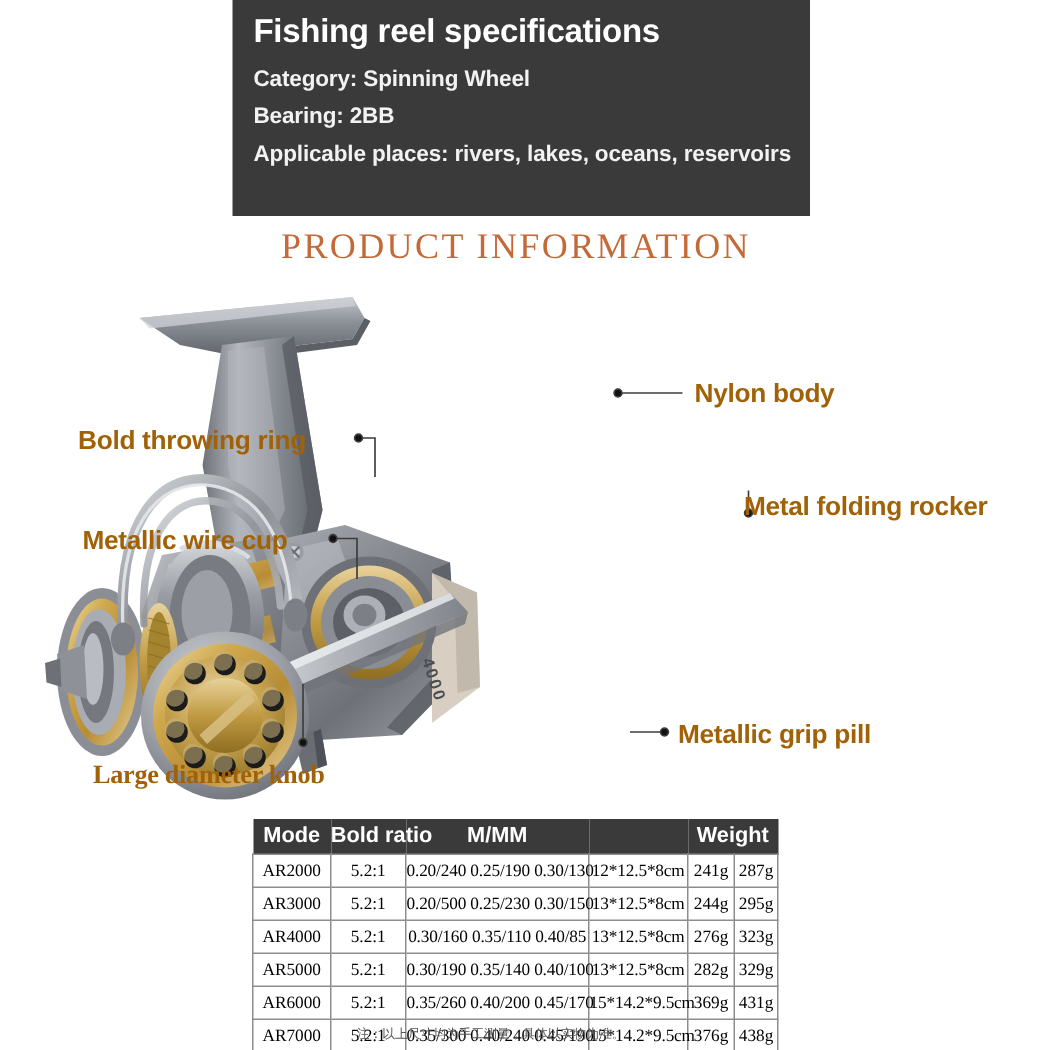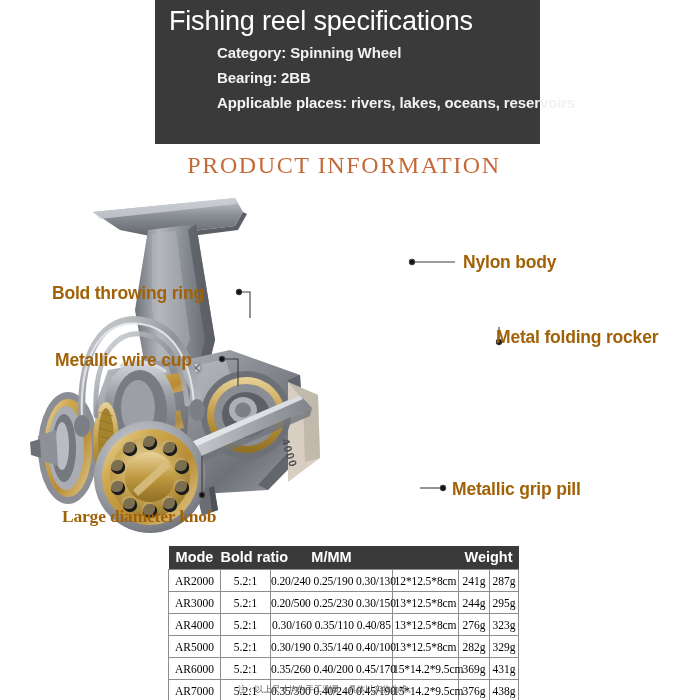--- a/index.html
+++ b/index.html
@@ -11,26 +11,26 @@
   }
 
   
   #spec-panel{
     position:absolute;left:155px;top:0px;width:385px;height:144px;
     background:#3a3a3a;
     box-sizing:border-box;
     padding:4px 0 0 14px;
   }
   #spec-title{
-    color:#ffffff;font-size:27px;font-weight:normal;letter-spacing:-0.2px;
+    color:#ffffff;font-size:22px;font-weight:bold;letter-spacing:-0.2px;
     line-height:34px;margin:0 0 2px 0;white-space:nowrap;
   }
   .spec-line{
     color:#f2f2f2;font-size:15px;font-weight:bold;line-height:25px;
-    white-space:nowrap;letter-spacing:-0.1px;margin-left:48px;
+    white-space:nowrap;letter-spacing:-0.1px;
   }
 
   
   #product-info-heading{
     position:absolute;left:0;top:152px;width:688px;text-align:center;
     color:#c46a39;font-family:"Liberation Serif", serif;
     font-size:24px;letter-spacing:1.6px;white-space:nowrap;
   }
 
   

